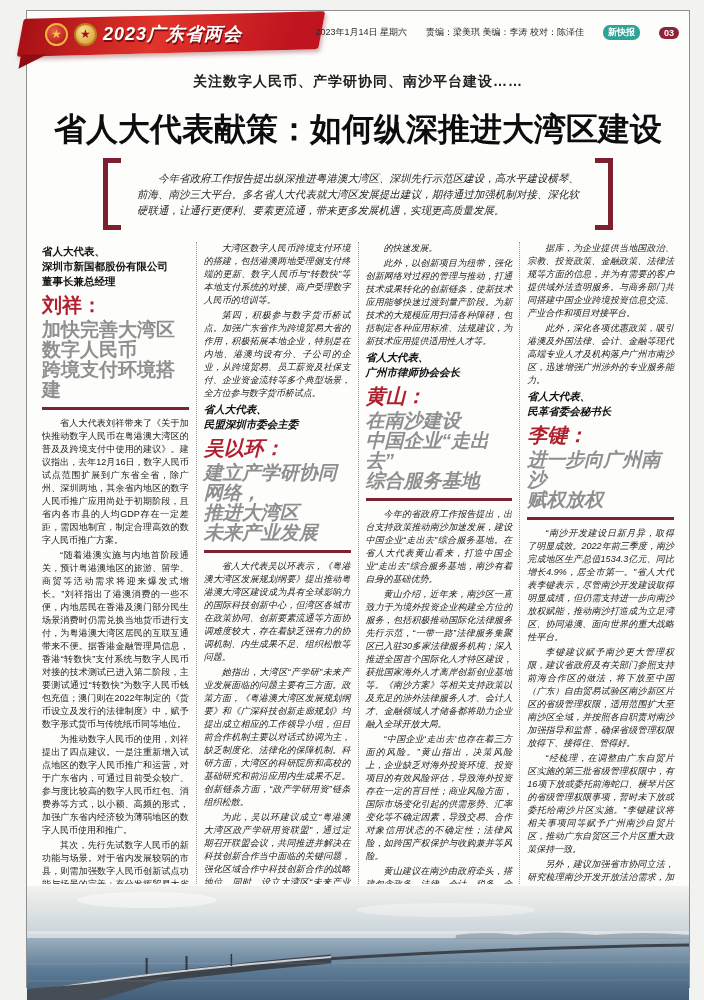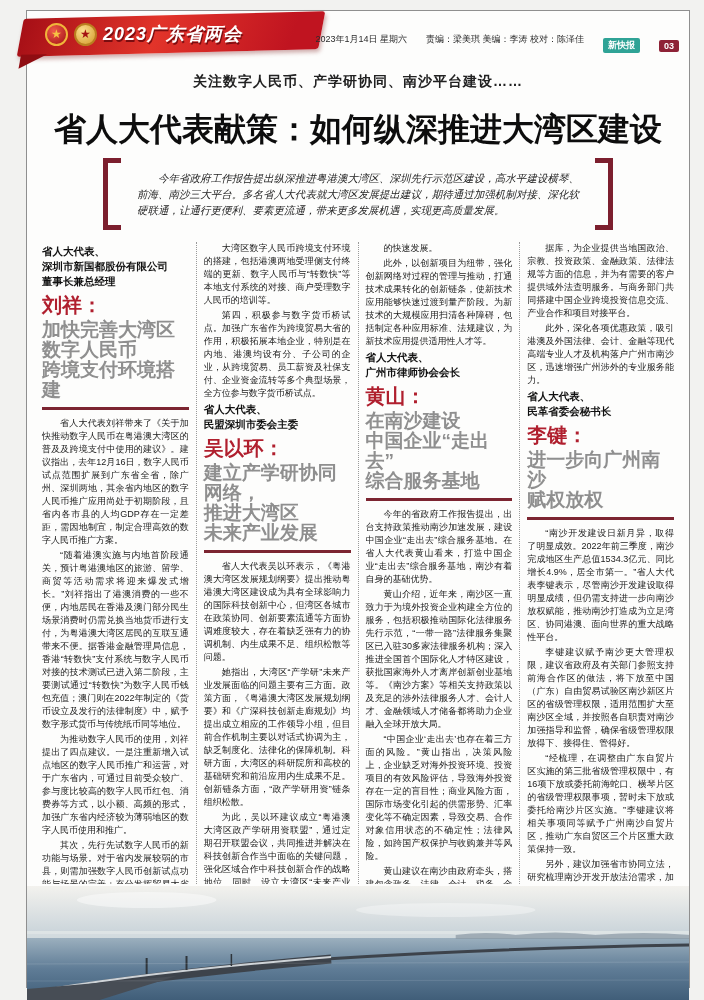--- a/index.html
+++ b/index.html
@@ -15,37 +15,37 @@
     border-bottom:14px solid transparent;}
   .banner-inner{position:relative;display:flex;align-items:center;gap:6px;height:100%;padding-left:24px;}
   .emblem{width:23px;height:23px;border-radius:50%;display:flex;align-items:center;justify-content:center;
     font-size:12px;box-sizing:border-box;flex:0 0 auto;}
   .emblem-red{background:radial-gradient(circle at 35% 30%,#ef5a4b,#a30f14);border:2px solid #f0b63a;color:#f6c443;}
   .emblem-gold{background:radial-gradient(circle at 35% 30%,#fadf8e,#d49a2a);border:2px solid #b97f1f;color:#a31212;}
   .banner-title{color:#fff;font-size:18px;font-weight:bold;font-style:italic;letter-spacing:1px;
     text-shadow:1px 2px 0 #7a0d10;white-space:nowrap;}
   .dateline{position:absolute;right:2px;top:8px;display:flex;align-items:center;gap:19px;
     font-size:9px;color:#2b2b2b;white-space:nowrap;}
-  .badge{color:#fff;font-size:9px;padding:1px 5px;border-radius:2px;font-weight:bold;margin-top:13px;}
+  .badge{color:#fff;font-size:9px;padding:1px 5px;border-radius:7px;font-weight:bold;}
   .badge-teal{background:#2fa396;}
   .badge-red{background:#8e2236;}
   
   .kicker{margin-top:12px;text-align:center;font-size:14px;font-weight:600;color:#222;letter-spacing:1px;}
   .headline{margin:20px 0 10px 0;text-align:center;font-family:"Liberation Serif","DejaVu Serif",serif;
     font-size:32px;font-weight:900;color:#0d0d0d;letter-spacing:0;line-height:1.15;white-space:nowrap;}
   .intro-wrap{position:relative;width:510px;margin:0 auto 12px auto;padding:4px 26px;box-sizing:border-box;}
   .bracket{position:absolute;top:0;bottom:0;width:13px;}
   .bracket-left{left:0;border-left:5px solid #7c1f2e;border-top:5px solid #7c1f2e;border-bottom:5px solid #7c1f2e;}
   .bracket-right{right:0;border-right:5px solid #7c1f2e;border-top:5px solid #7c1f2e;border-bottom:5px solid #7c1f2e;}
   .intro{margin:8px;font-size:10.5px;line-height:16px;color:#252525;font-style:italic;
     text-align:justify;text-indent:2em;}
   
   .columns{display:flex;height:642px;overflow:hidden;border-top:0;justify-content:center;}
   .col{flex:1 1 0;padding:0 7px;overflow:hidden;box-sizing:border-box;}
-  .col + .col{border-left:1px dotted #9a9a9a;}
+  .col + .col{border-left:1px dotted #9a9a9a;font-style:italic;}
   .profile{margin:2px 0 4px 0;}
   .role{font-size:10.5px;line-height:15px;font-weight:bold;color:#101010;}
   .name{font-size:20px;line-height:26px;font-weight:900;color:#b01f2e;margin:3px 0 2px 0;}
   .subtitle{font-size:19px;line-height:20px;color:#8f8f8f;font-weight:600;}
   .rule{height:3.5px;background:#7c2531;margin:7px 0 7px 0;}
   .body-p{margin:0 0 2px 0;font-size:9px;line-height:13px;color:#1a1a1a;text-align:justify;text-indent:2em;}
   
   .photo{margin:2px -8px 0 -8px;height:118px;overflow:hidden;}
   .photo svg{display:block;width:100%;height:100%;}
   .caption{margin-top:3px;text-align:center;font-size:9px;color:#333;}

